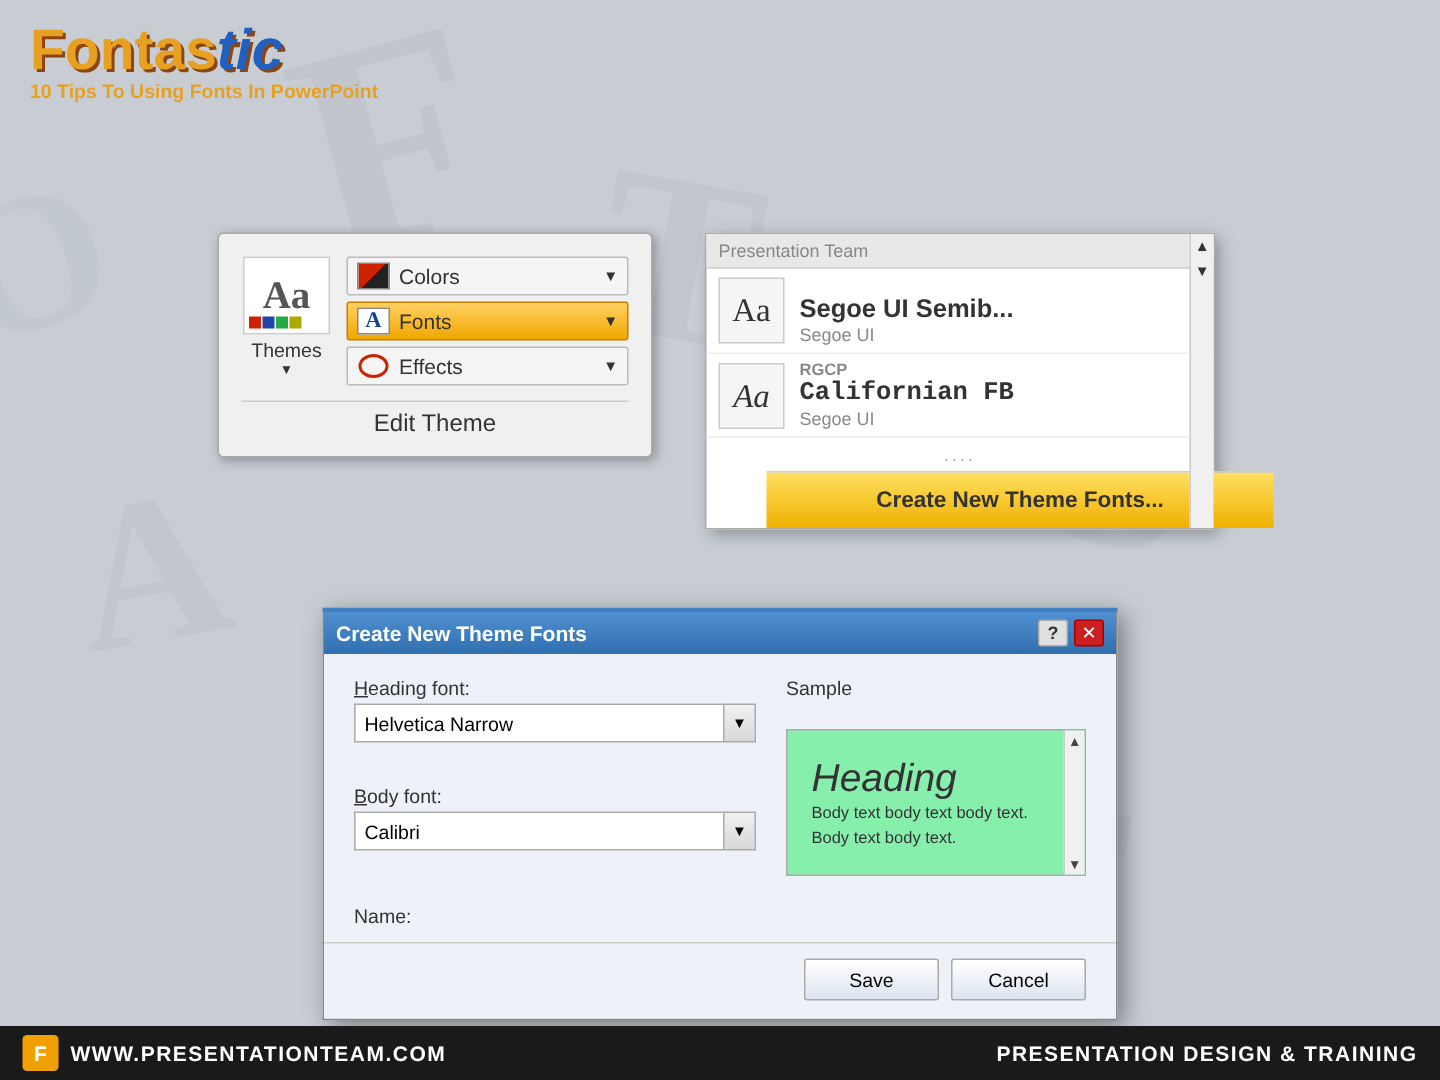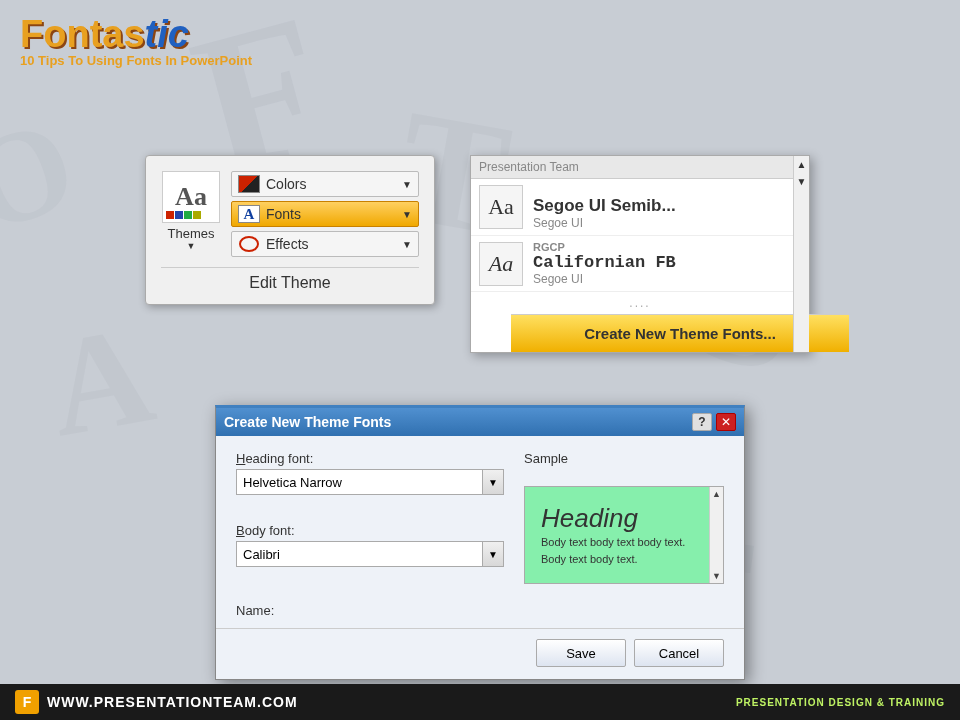--- a/index.html
+++ b/index.html
@@ -503,22 +503,22 @@
       font-weight: bold;
       color: white;
     }
     .footer-url {
       color: white;
       font-size: 14px;
       font-weight: bold;
       letter-spacing: 1px;
     }
     .footer-right {
-      color: #bef264;
-      font-size: 10px;
+      color: #ffffff;
+      font-size: 14px;
       font-weight: bold;
       letter-spacing: 1px;
     }
   </style>
 </head>
 <body>
 
 <div class="bg-watermark">
   <span style="top:-20px; left:200px; transform:rotate(-15deg); font-size:200px; color:rgba(160,165,175,0.18);">F</span>
   <span style="top:80px; left:400px; transform:rotate(10deg); font-size:160px; color:rgba(160,165,175,0.15);">T</span>

